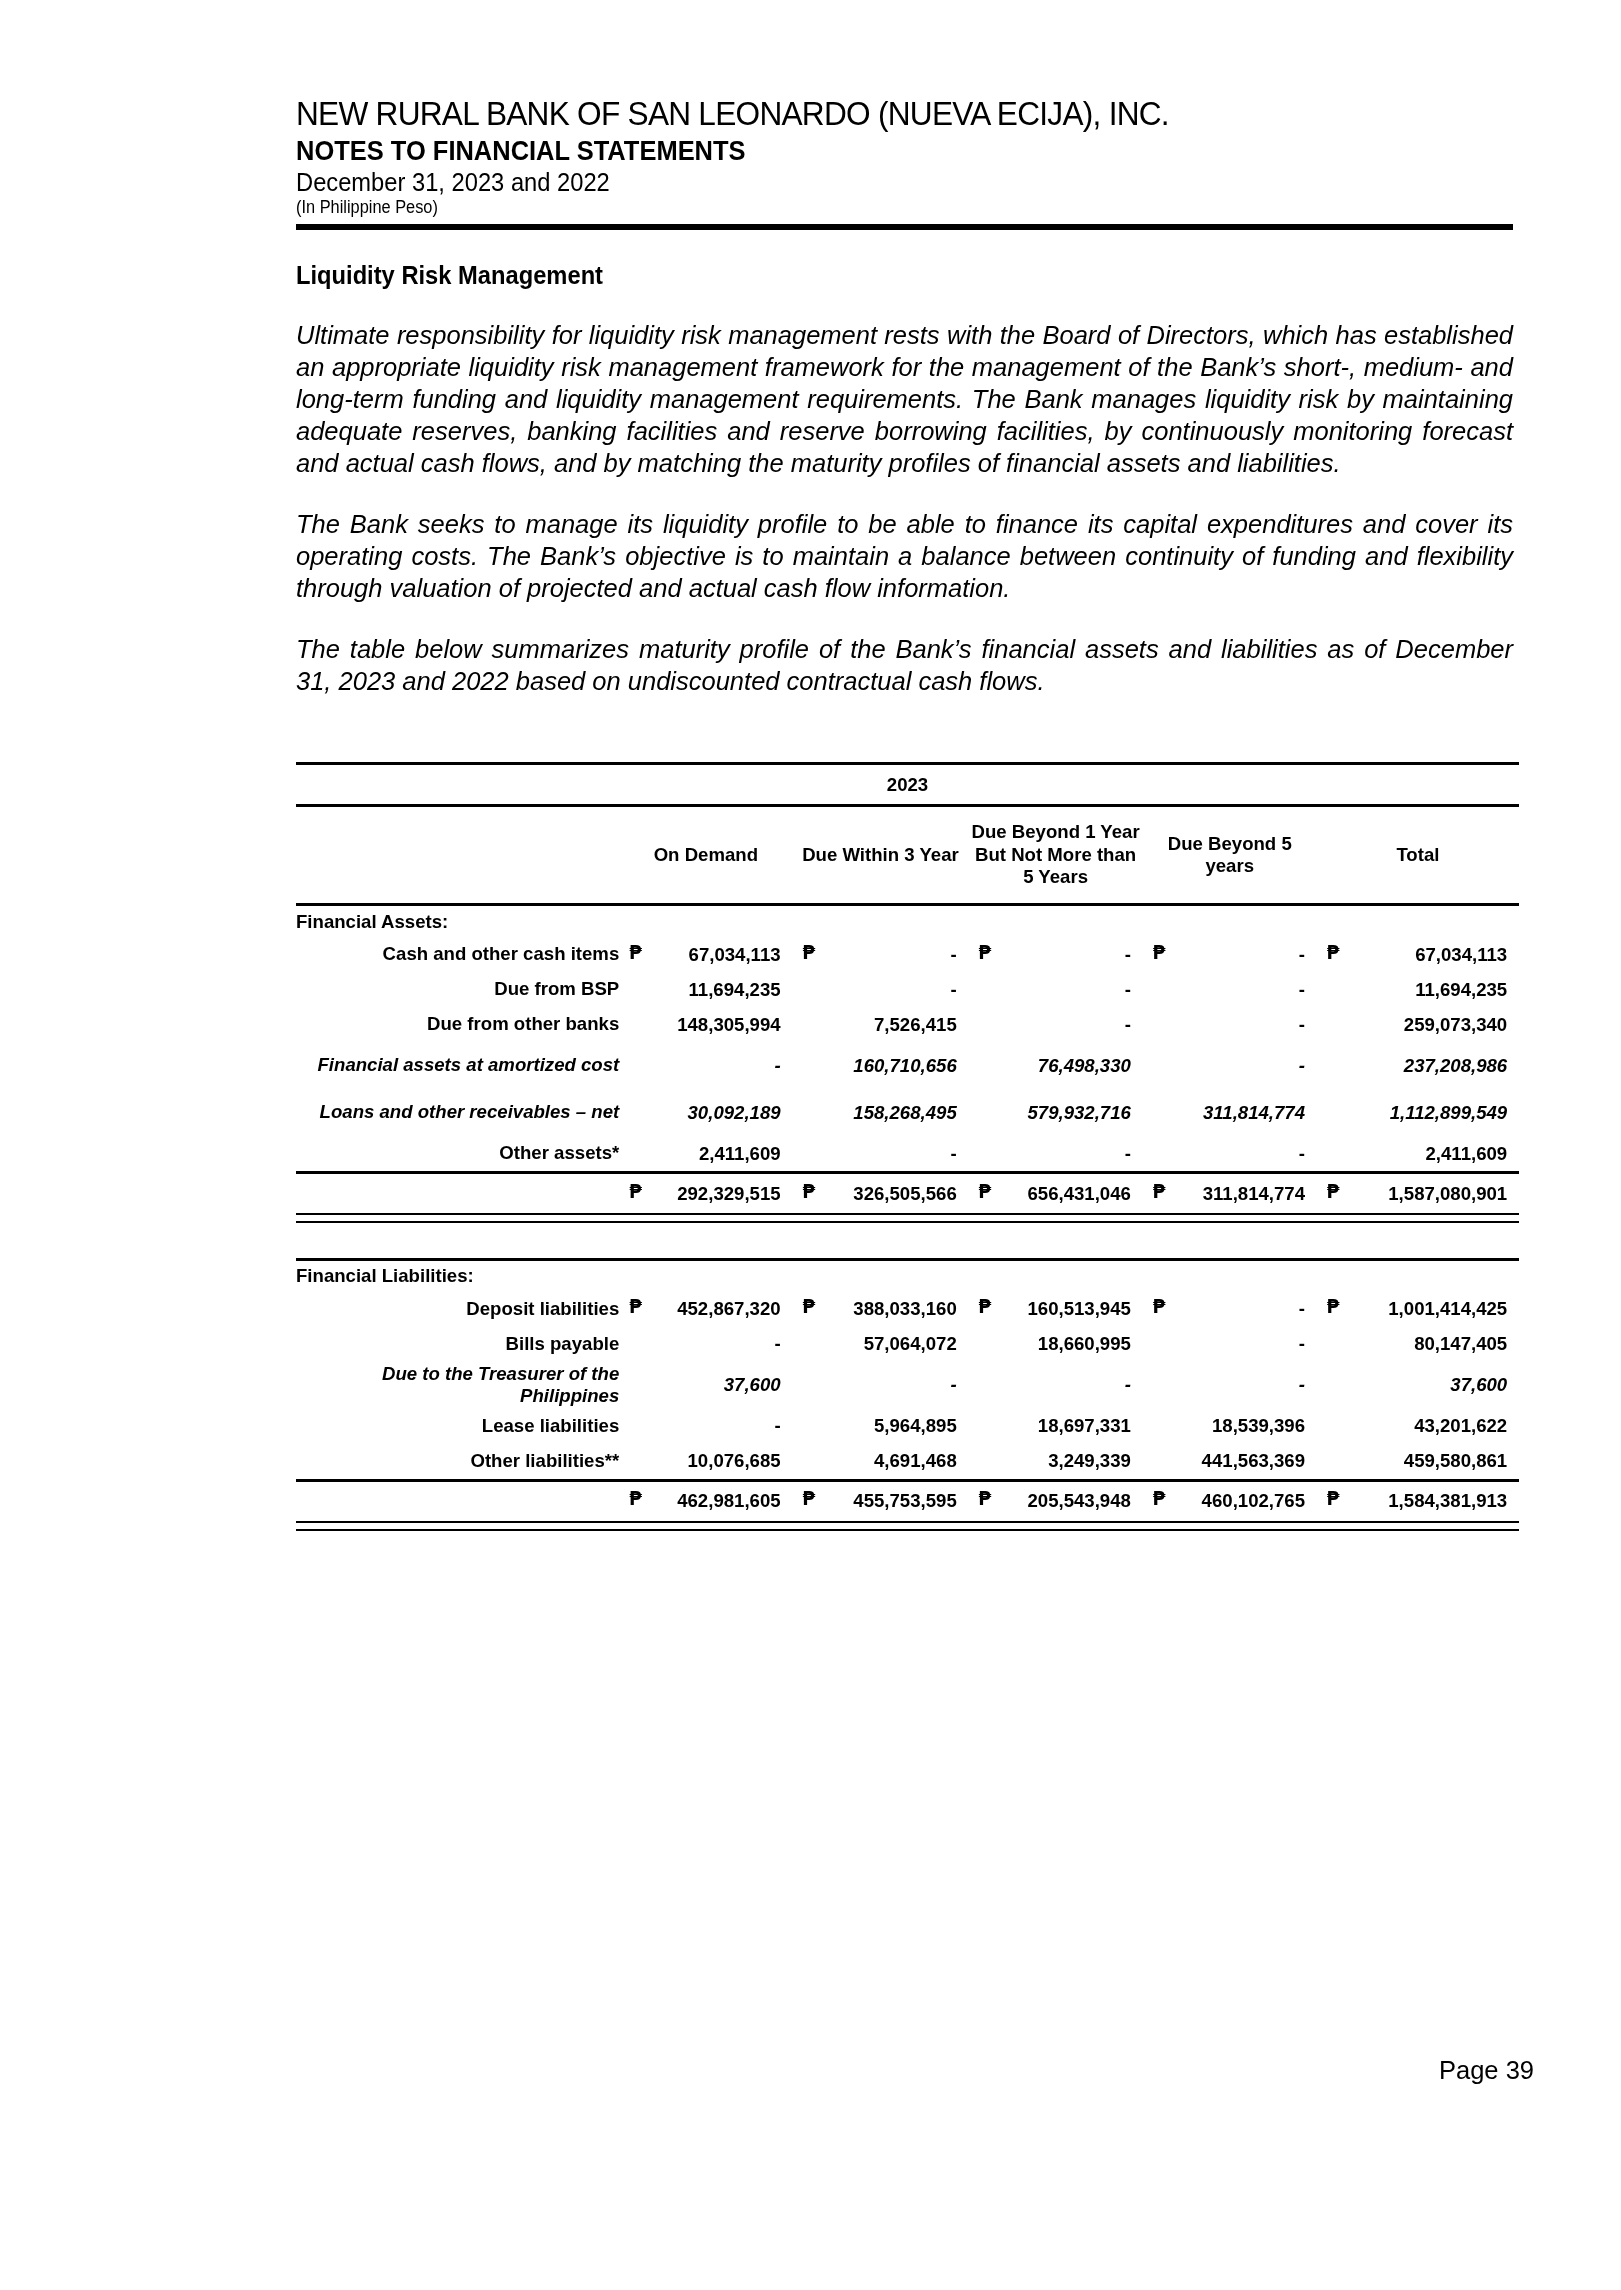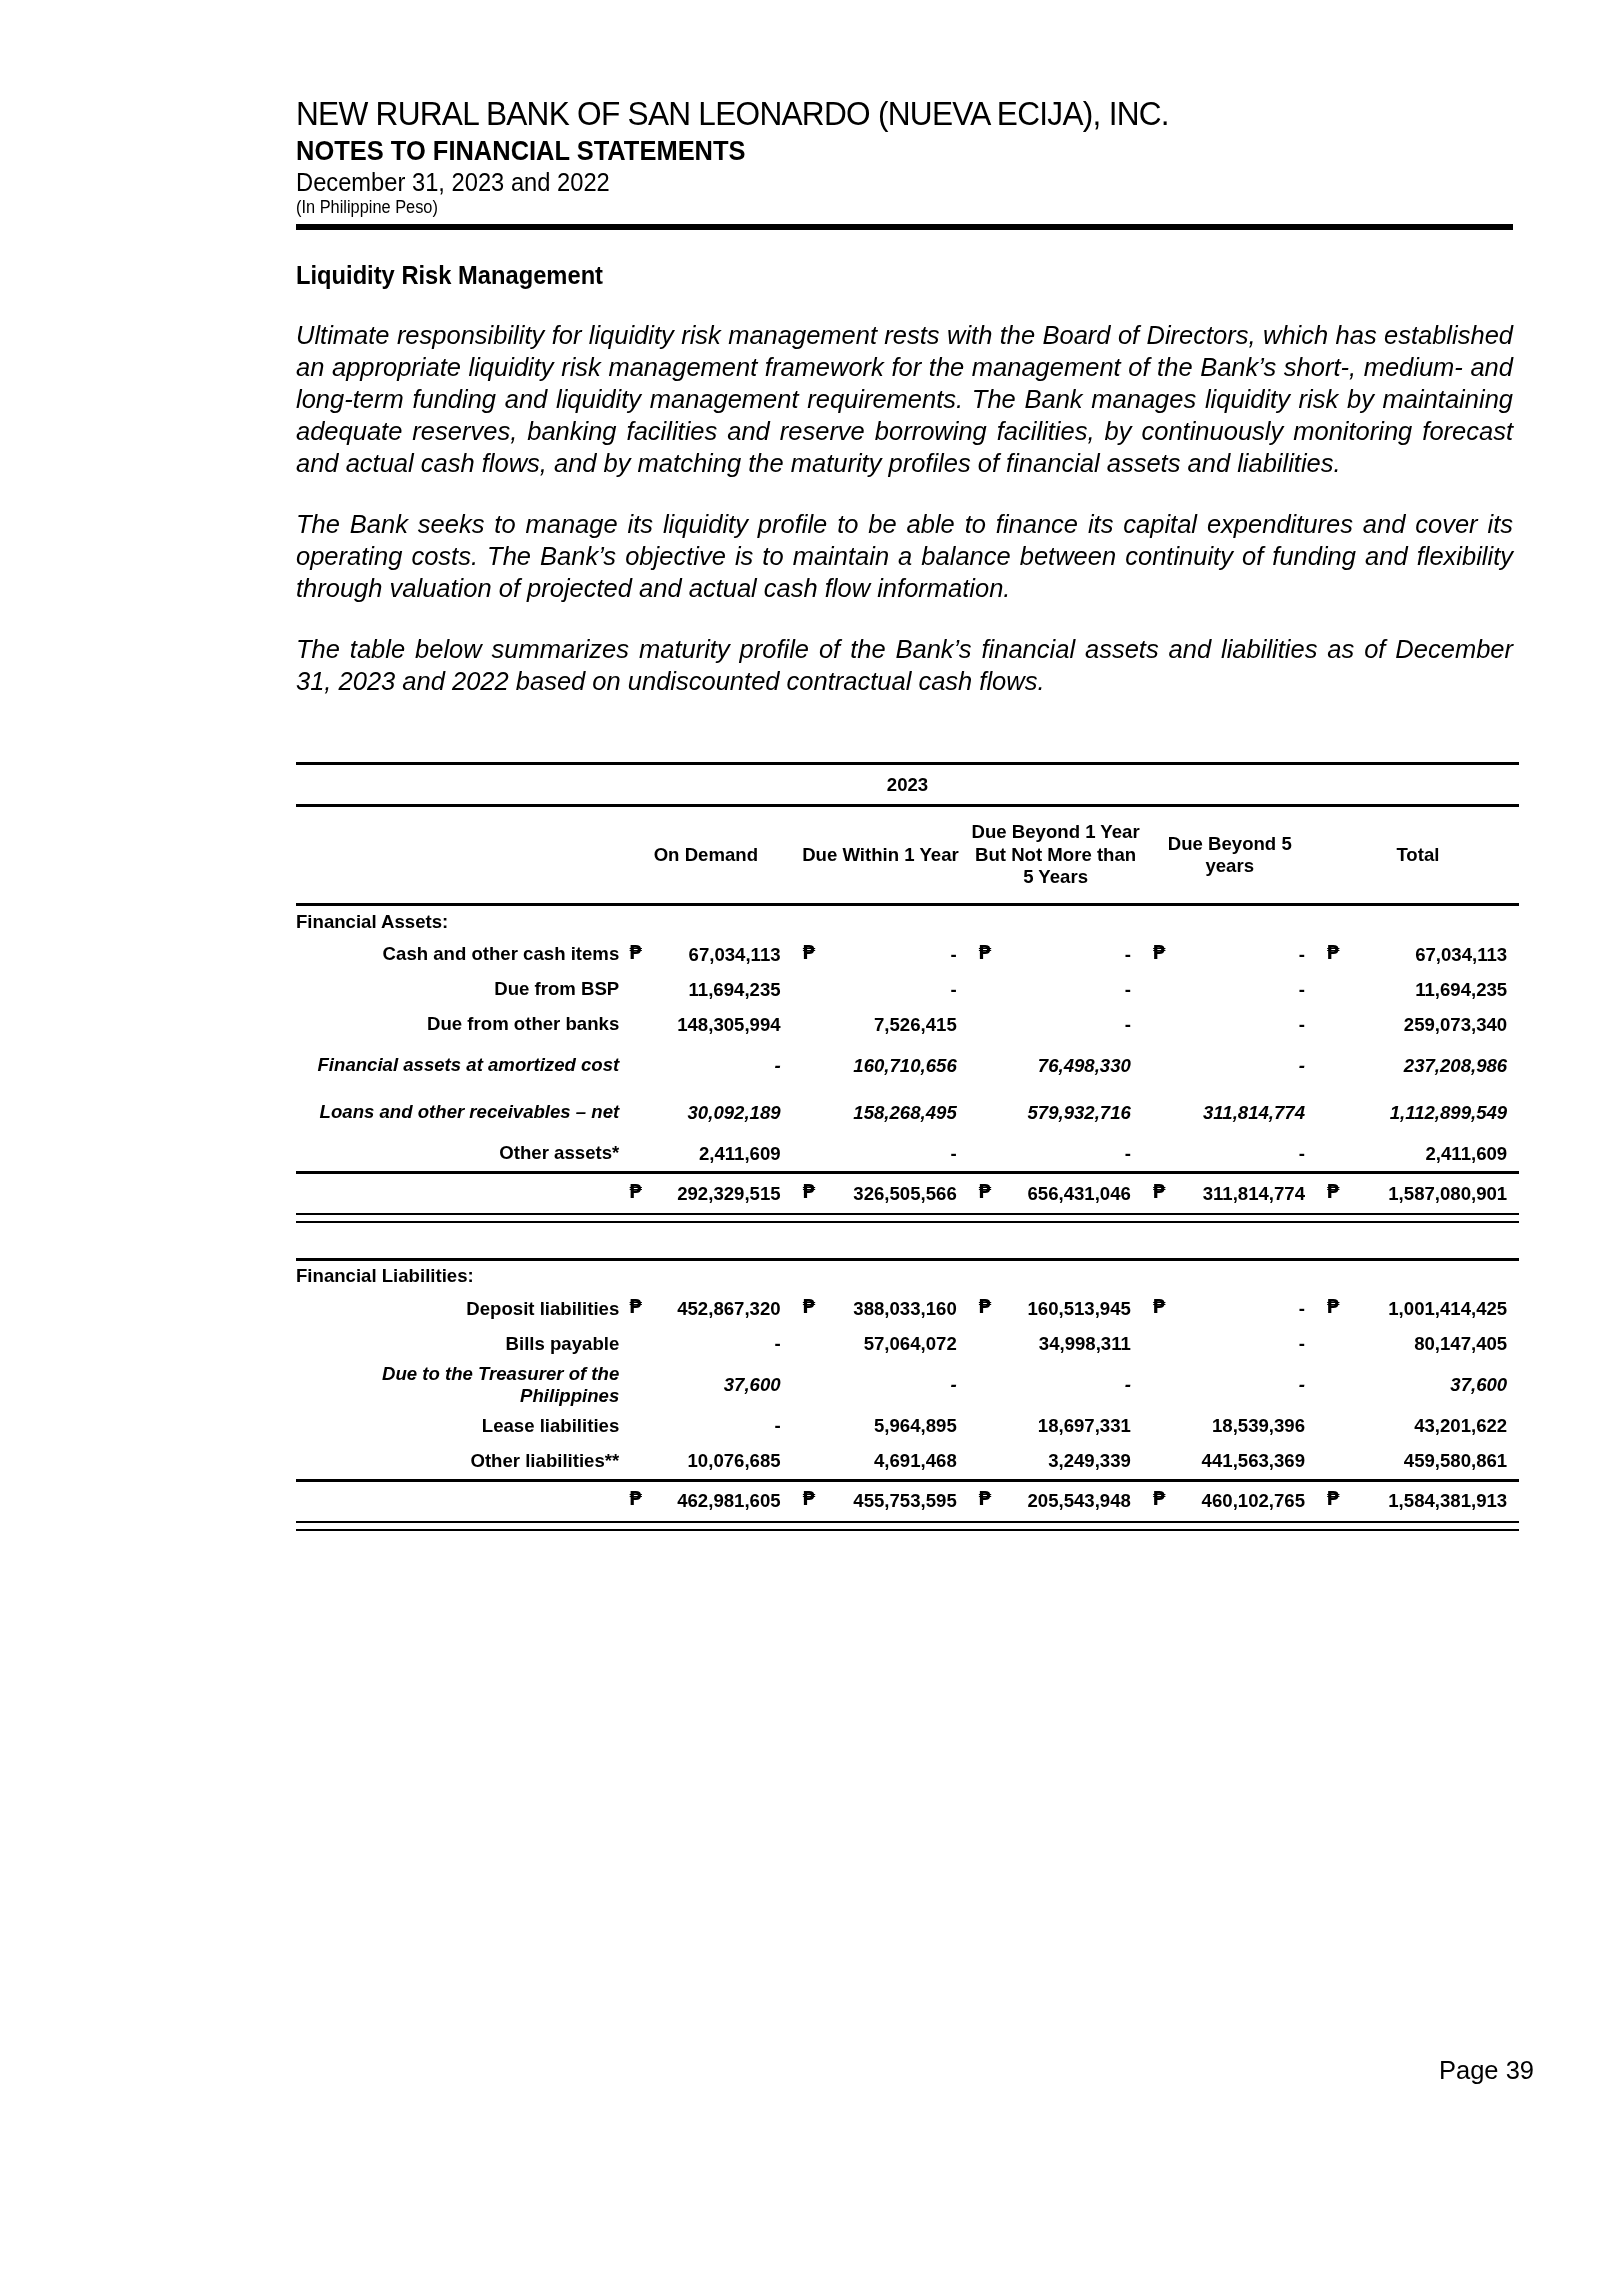--- a/index.html
+++ b/index.html
@@ -61,21 +61,21 @@
       </tr>
     <tr class="year-row">
       <td colspan="6">2023</td>
     </tr>
     <tr class="rule-thick">
         <td colspan="6"></td>
       </tr>
     <tr class="colhdr">
       <td></td>
       <td>On Demand</td>
-      <td>Due Within 1 Year</td>
+      <td>Due Within 3 Year</td>
       <td>Due Beyond 1 Year But Not More than 5 Years</td>
       <td>Due Beyond 5 years</td>
       <td>Total</td>
     </tr>
     <tr class="rule-thick">
         <td colspan="6"></td>
       </tr>
   </tbody>
   <tbody id="assets-body">
       <tr class="sect">
@@ -156,21 +156,21 @@
         <td class="num"><span class="cur peso">₱</span><span>452,867,320</span></td>
         <td class="num"><span class="cur peso">₱</span><span>388,033,160</span></td>
         <td class="num"><span class="cur peso">₱</span><span>160,513,945</span></td>
         <td class="num"><span class="cur peso">₱</span><span>-</span></td>
         <td class="num"><span class="cur peso">₱</span><span>1,001,414,425</span></td>
       </tr>
       <tr class="row">
         <td class="lbl">Bills payable</td>
         <td class="num"><span>-</span></td>
         <td class="num"><span>57,064,072</span></td>
-        <td class="num"><span>34,998,311</span></td>
+        <td class="num"><span>18,660,995</span></td>
         <td class="num"><span>-</span></td>
         <td class="num"><span>80,147,405</span></td>
       </tr>
       <tr class="row tall">
         <td class="lbl">Due to the Treasurer of the Philippines</td>
         <td class="num"><span>37,600</span></td>
         <td class="num"><span>-</span></td>
         <td class="num"><span>-</span></td>
         <td class="num"><span>-</span></td>
         <td class="num"><span>37,600</span></td>

